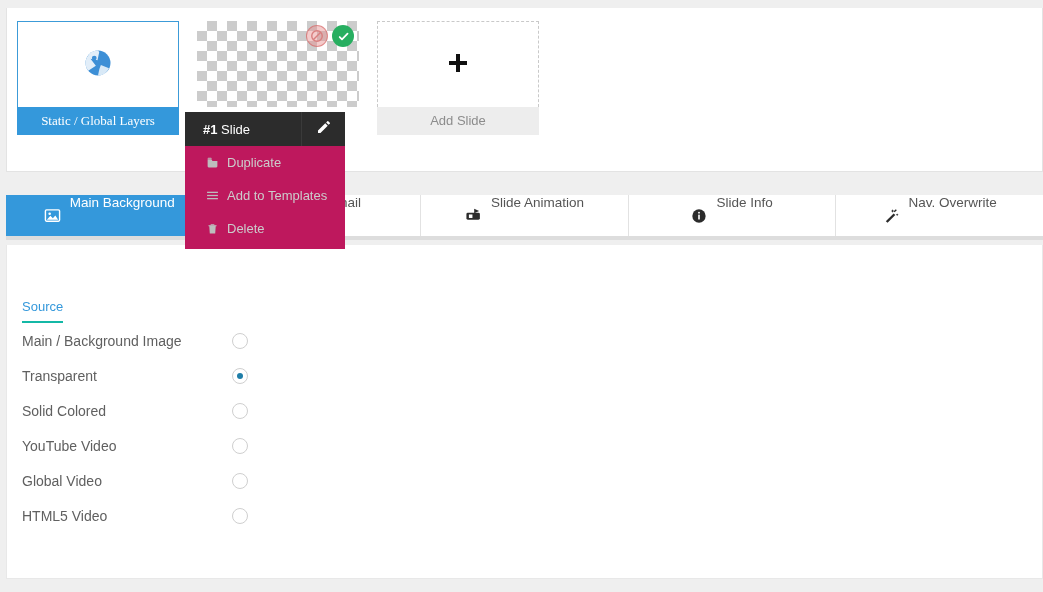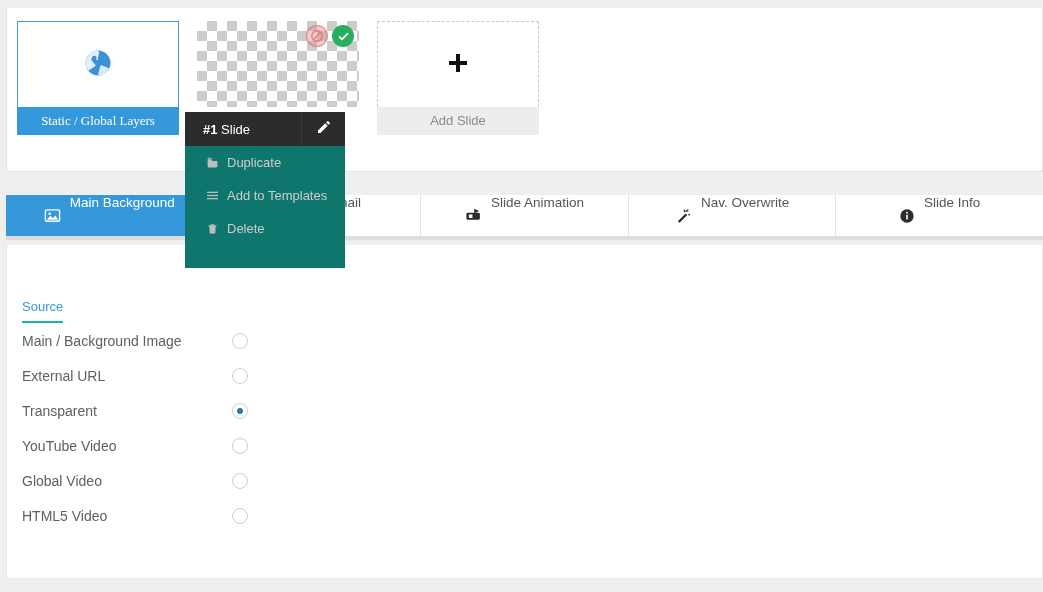--- a/index.html
+++ b/index.html
@@ -99,23 +99,23 @@
     background: #ededed;
     color: #8c8c8c;
   }
   .plus-icon { font-size: 30px; line-height: 1; color: #111; font-weight: bold; }
 
   
   .ctx-menu {
     position: absolute;
     left: 185px; top: 112px;
     width: 160px;
-    background: #0f766e;
+    background: #be185d;
     z-index: 40;
-    padding-bottom: 23px;
+    padding-bottom: 4px;
   }
   .ctx-head {
     display: flex;
     align-items: center;
     height: 34px;
     background: #2c2c2c;
   }
   .ctx-head-label {
     flex: 1;
     padding-left: 18px;
@@ -361,63 +361,63 @@
           <path d="M13 2.5l7 3.2-7 3.2z" fill="#2b2b2b"></path>
           <rect x="5.5" y="10.5" width="5" height="5" fill="#ffffff"></rect>
         </svg>
       </span>
       <span>Slide Animation</span>
     </div>
 
 
     <div class="tab">
       <span class="ico">
+        <svg width="16" height="16" viewBox="0 0 24 24" aria-hidden="true">
+          <circle cx="12" cy="12" r="10" fill="#2b2b2b"></circle>
+          <rect x="10.8" y="10" width="2.4" height="7.2" fill="#ffffff"></rect>
+          <circle cx="12" cy="7" r="1.4" fill="#ffffff"></circle>
+        </svg>
+      </span>
+      <span>Slide Info</span>
+    </div>
+
+    <div class="tab">
+      <span class="ico">
         <svg width="17" height="17" viewBox="0 0 24 24" aria-hidden="true">
           <path d="M4 20l11-11 2.4 2.4-11 11z" fill="#2b2b2b"></path>
           <path d="M16.5 7.5l3-3-1.4-1.4-3 3z" fill="#2b2b2b"></path>
           <path d="M13.6 3.2l.8 1.7 1.7.8-1.7.8-.8 1.7-.8-1.7-1.7-.8 1.7-.8z" fill="#2b2b2b"></path>
           <path d="M20 9l.6 1.3 1.3.6-1.3.6-.6 1.3-.6-1.3-1.3-.6 1.3-.6z" fill="#2b2b2b"></path>
         </svg>
       </span>
       <span>Nav. Overwrite</span>
     </div>
 
-    <div class="tab">
-      <span class="ico">
-        <svg width="16" height="16" viewBox="0 0 24 24" aria-hidden="true">
-          <circle cx="12" cy="12" r="10" fill="#2b2b2b"></circle>
-          <rect x="10.8" y="10" width="2.4" height="7.2" fill="#ffffff"></rect>
-          <circle cx="12" cy="7" r="1.4" fill="#ffffff"></circle>
-        </svg>
-      </span>
-      <span>Slide Info</span>
-    </div>
-
   </div>
 
   <div class="content">
 
     <div class="section-tabs">
       <span class="section-tab">Source</span>
     </div>
 
     <div class="opt-list">
       <div class="opt-row">
         <span class="opt-label">Main / Background Image</span>
         <span class="radio"></span>
       </div>
       <div class="opt-row">
-        <span class="opt-label">External URL</span>
-        <span class="radio"></span>
-      </div>
-      <div class="opt-row">
         <span class="opt-label">Transparent</span>
         <span class="radio checked"></span>
       </div>
       <div class="opt-row">
+        <span class="opt-label">Solid Colored</span>
+        <span class="radio"></span>
+      </div>
+      <div class="opt-row">
         <span class="opt-label">YouTube Video</span>
         <span class="radio"></span>
       </div>
       <div class="opt-row">
         <span class="opt-label">Global Video</span>
         <span class="radio"></span>
       </div>
       <div class="opt-row">
         <span class="opt-label">HTML5 Video</span>
         <span class="radio"></span>

